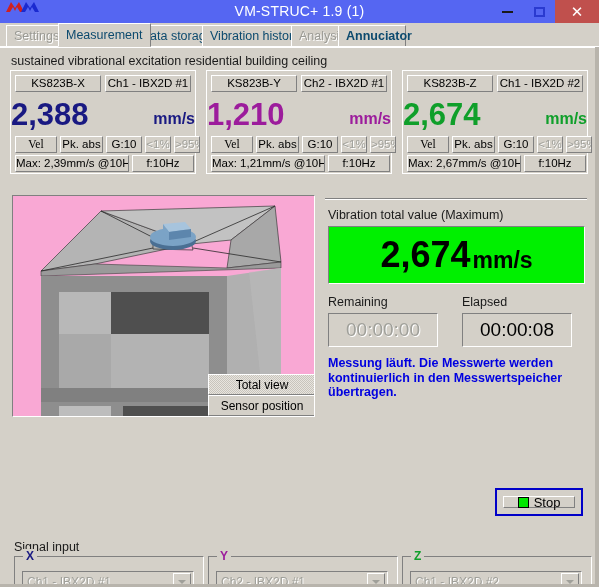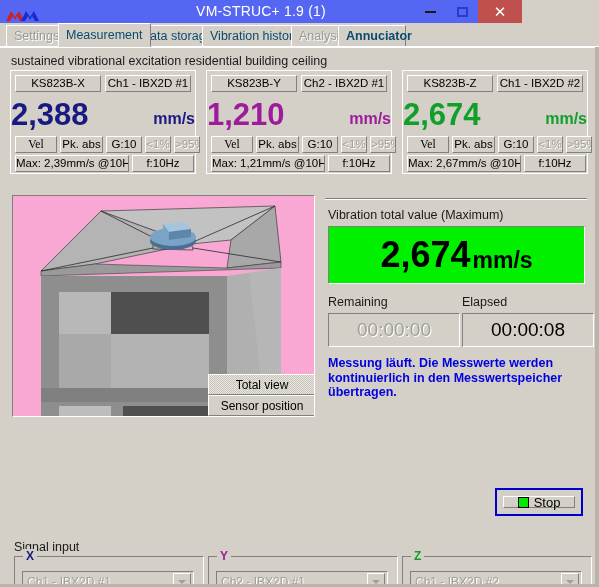--- a/index.html
+++ b/index.html
@@ -12,23 +12,23 @@
   #app {
     position: relative;
     width: 599px; height: 587px;
     background: #d4d0c8;
     box-sizing: border-box;
   }
 
   
   .titlebar {
     position: absolute; left: 0; top: 0;
-    width: 522px; height: 23px;
+    width: 599px; height: 23px;
     background: #5566f2;
-    display: flex; align-items: flex-end;
+    display: flex; align-items: flex-start;
   }
   .logo {
     width: 36px; height: 14px;
     margin-left: 4px;
     position: relative;
     flex: 0 0 auto;
   }
   .logo svg { display: block; }
   .title-text {
     position: absolute; left: 0; right: 0; top: 0;
@@ -208,21 +208,21 @@
     gap: 2px;
   }
   .total-num { font-size: 36px; font-weight: bold; color: #000; line-height: 1; }
   .total-unit { font-size: 23px; font-weight: bold; color: #000; line-height: 1; padding-top: 11px; }
 
   .remaining-label { left: 328px; top: 247px; }
   .elapsed-label   { left: 462px; top: 247px; }
 
   .timebox {
     position: absolute; top: 265px;
-    width: 132px; height: 34px;
+    width: 110px; height: 34px;
     box-sizing: border-box;
     display: flex; align-items: center; justify-content: center;
     font-size: 19px;
     border: 1px solid;
   }
   .timebox.remaining {
     left: 328px;
     background: #d4d0c8;
     color: #a0a09a;
     border-color: #808080 #ffffff #ffffff #808080;

